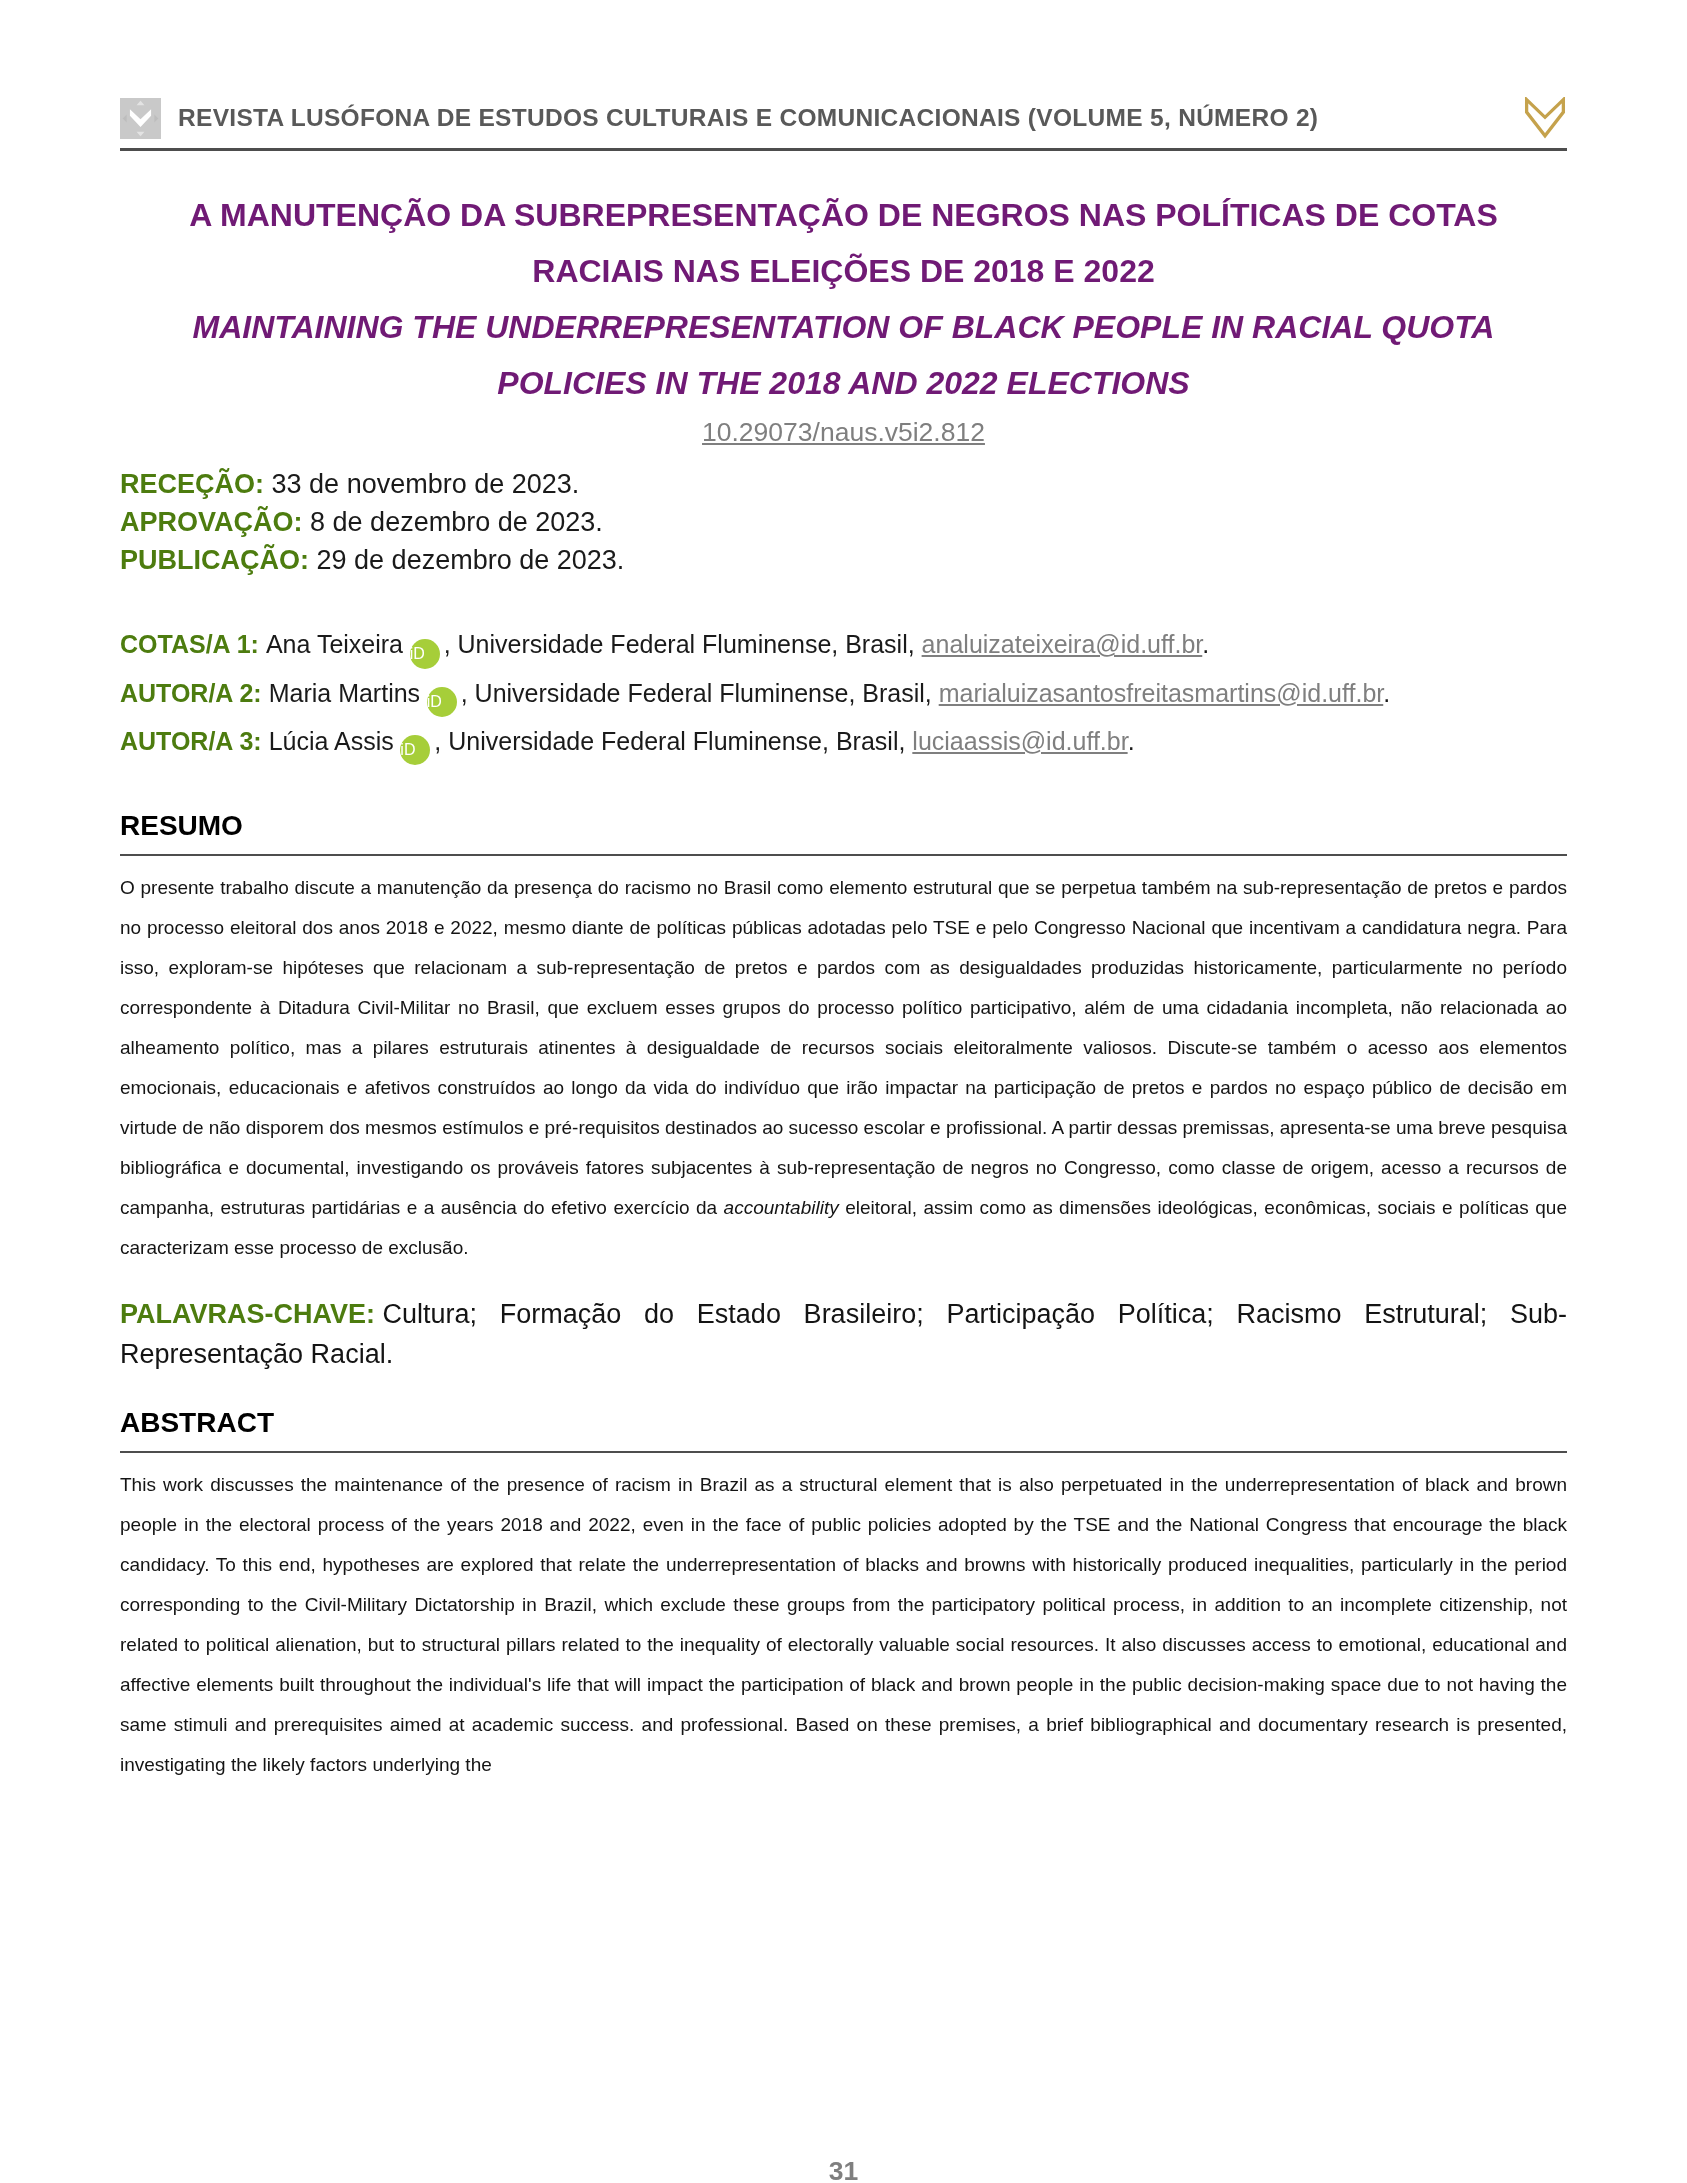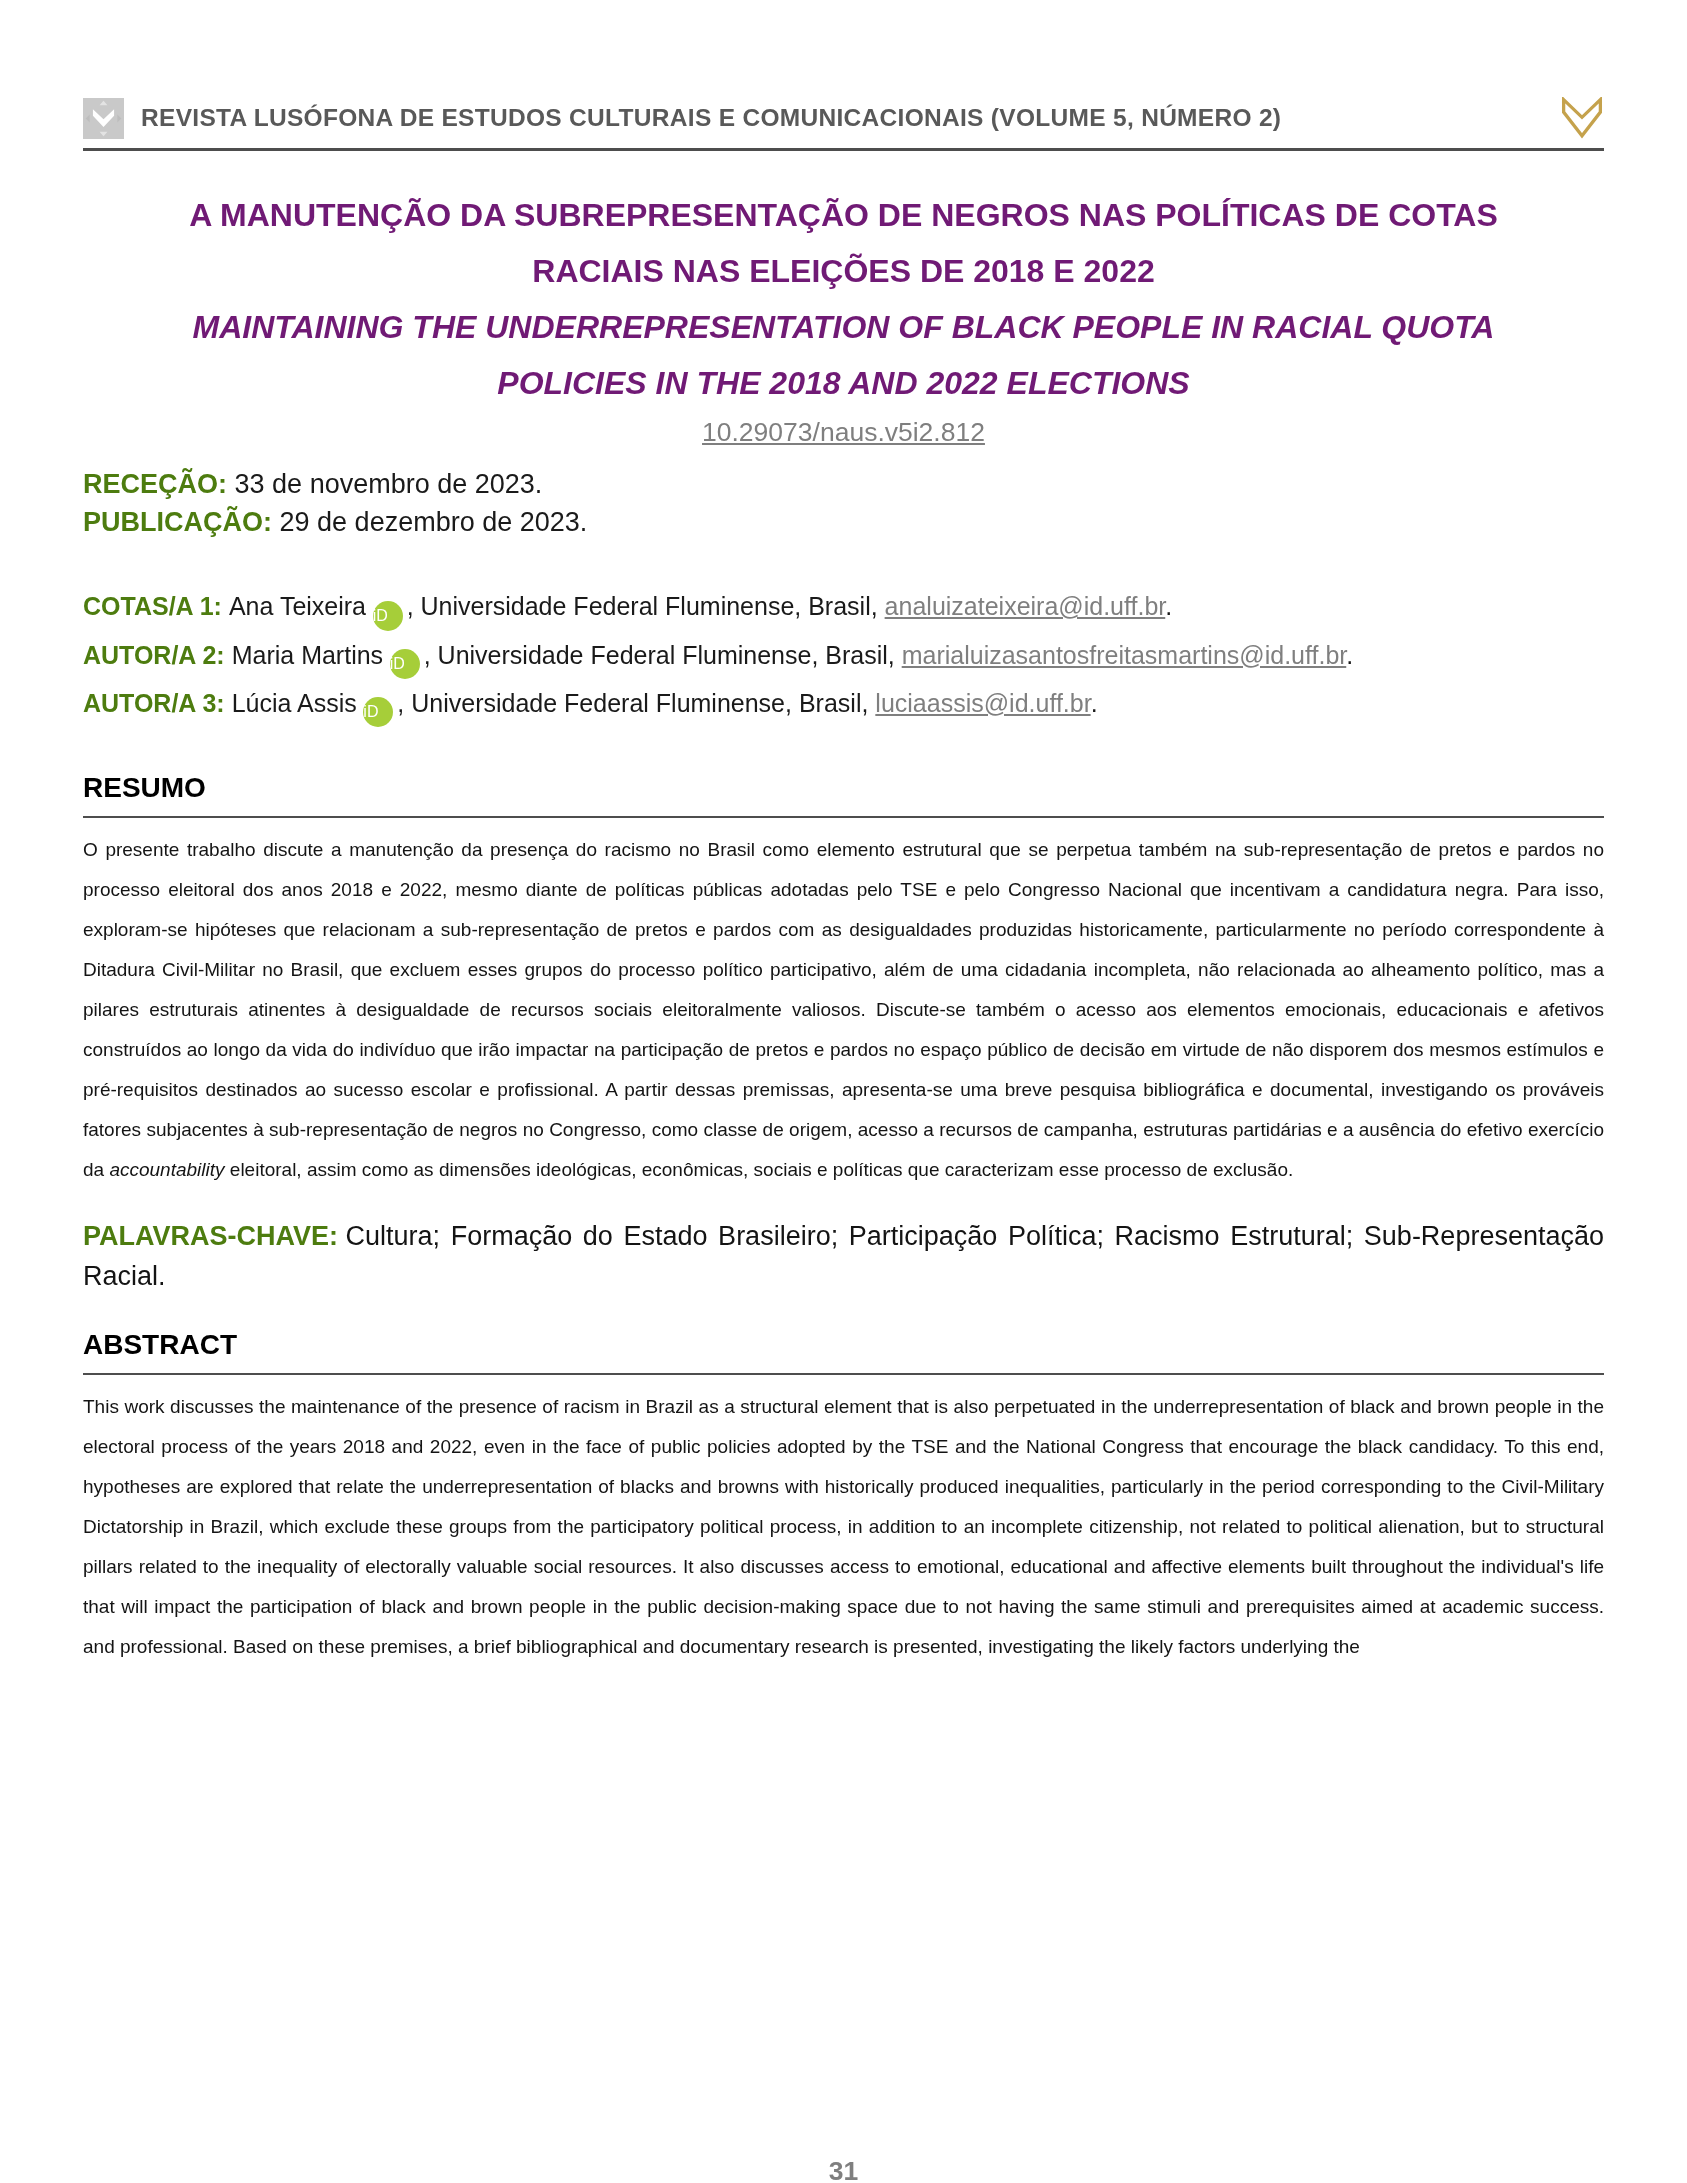--- a/index.html
+++ b/index.html
@@ -1,18 +1,18 @@
 <!DOCTYPE html>
 <html style="font-size:10.6px"><head>
 <meta charset="utf-8">
 <style>
   html,body{margin:0;padding:0;background:#ffffff;}
   body{width:1687px;height:2183px;overflow:hidden;font-family:"Liberation Sans",sans-serif;color:#1a1a1a;}
   .page{position:relative;width:1687px;height:2183px;background:#fff;}
-  .content{padding:0 83px;}
+  .content{padding:0 120px;}
 
   
   .header{margin-top:97px;display:flex;align-items:center;}
   .logo-left{width:41px;height:41px;flex:0 0 41px;}
   .logo-right{width:44px;height:42px;flex:0 0 44px;margin-left:18.5px;}
   .header-title{flex:1;margin-left:17px;font-size:24.5px;font-weight:bold;color:#595959;letter-spacing:0.3px;white-space:nowrap;}
   .header-rule{margin-top:9.3px;border-bottom:3.3px solid #4d4d4d;}
 
   
   .title-block{margin-top:36px;text-align:center;}
@@ -78,20 +78,23 @@
       <div class="doi-line">
         <a href="#">10.29073/naus.v5i2.812</a>
       </div>
     </div>
 
     <div class="dates">
       <div>
         <span class="label-gray">RECEÇÃO:</span><span>33 de novembro de 2023.</span>
       </div>
       <div>
+        <span class="label-gray">APROVAÇÃO:</span><span>8 de dezembro de 2023.</span>
+      </div>
+      <div>
         <span class="label-gray">PUBLICAÇÃO:</span><span>29 de dezembro de 2023.</span>
       </div>
     </div>
 
     <div class="authors">
       <div class="author-row">
         <span class="label-gray">COTAS/A 1:</span><span class="name">Ana Teixeira</span><span class="orcid">iD</span><span>, Universidade Federal Fluminense, Brasil, </span><a href="#" class="email">analuizateixeira@id.uff.br</a><span>.</span>
       </div>
       <div class="author-row">
         <span class="label-gray">AUTOR/A 2:</span><span class="name">Maria Martins</span><span class="orcid">iD</span><span>, Universidade Federal Fluminense, Brasil, </span><a href="#" class="email">marialuizasantosfreitasmartins@id.uff.br</a><span>.</span>

